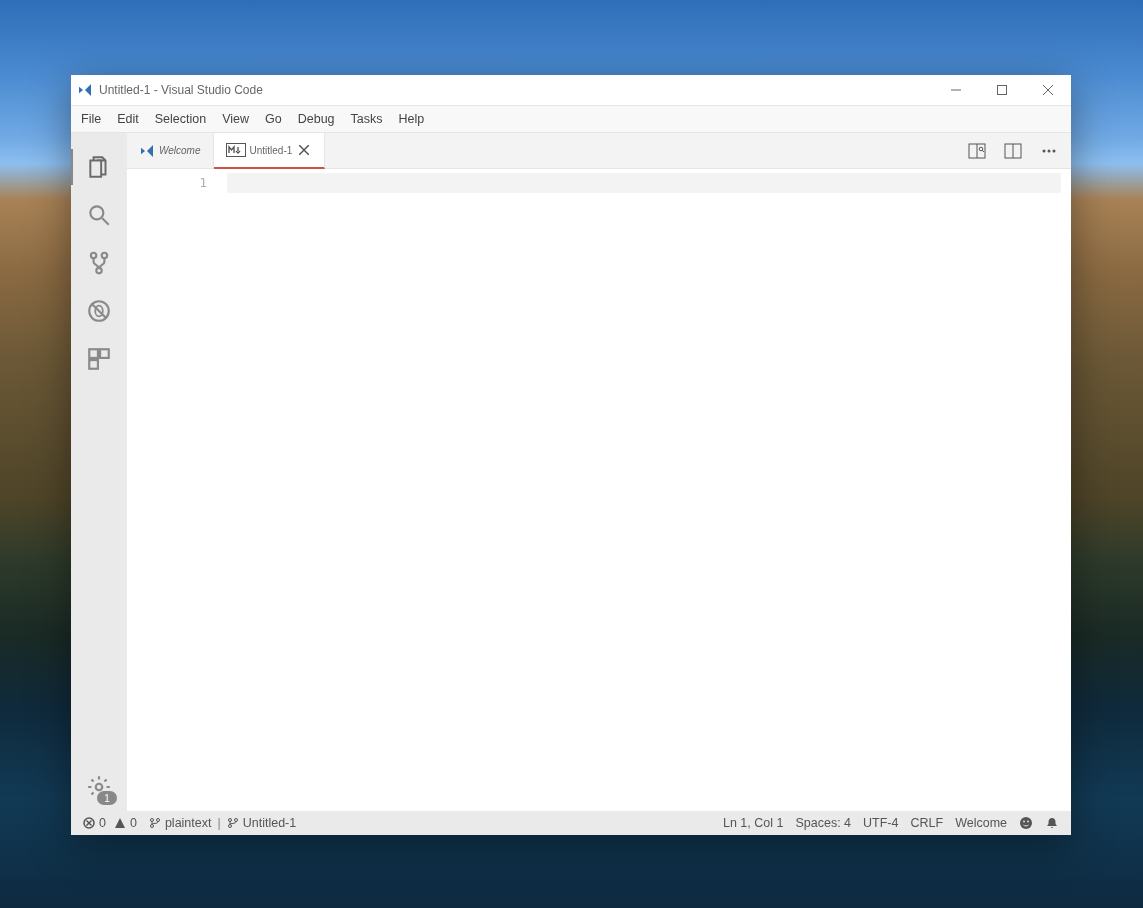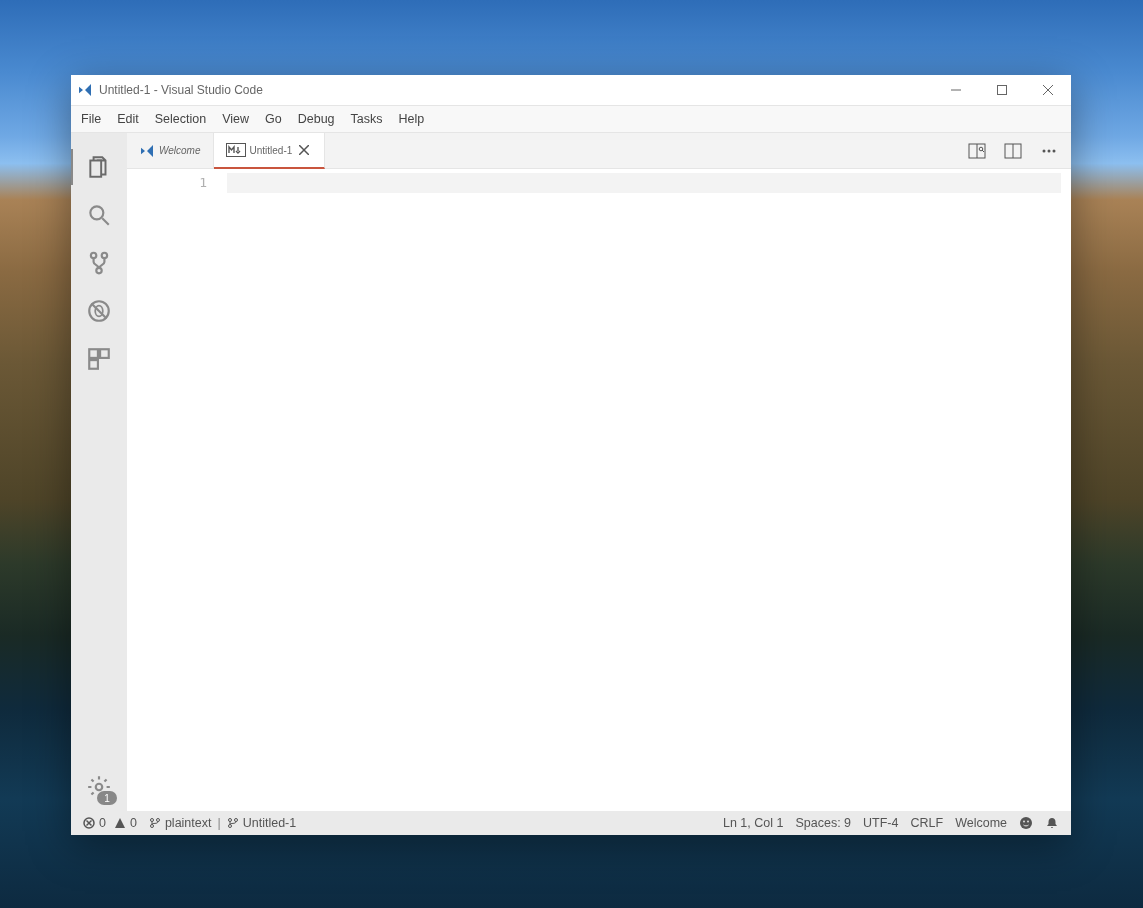--- a/index.html
+++ b/index.html
@@ -242,21 +242,21 @@
               <path d="M3 4.5v3M9 4.5c0 3-6 1-6 3" fill="none" stroke="#555"></path>
             </svg>
           </span>
         <span>Untitled-1</span>
       </div>
       <span class="spacer"></span>
       <div class="status-item">
           <span>Ln 1, Col 1</span>
         </div>
       <div class="status-item">
-          <span>Spaces: 9</span>
+          <span>Spaces: 4</span>
         </div>
       <div class="status-item">
           <span>UTF-4</span>
         </div>
       <div class="status-item">
           <span>CRLF</span>
         </div>
       <div class="status-item">
           <span>Welcome</span>
         </div>

